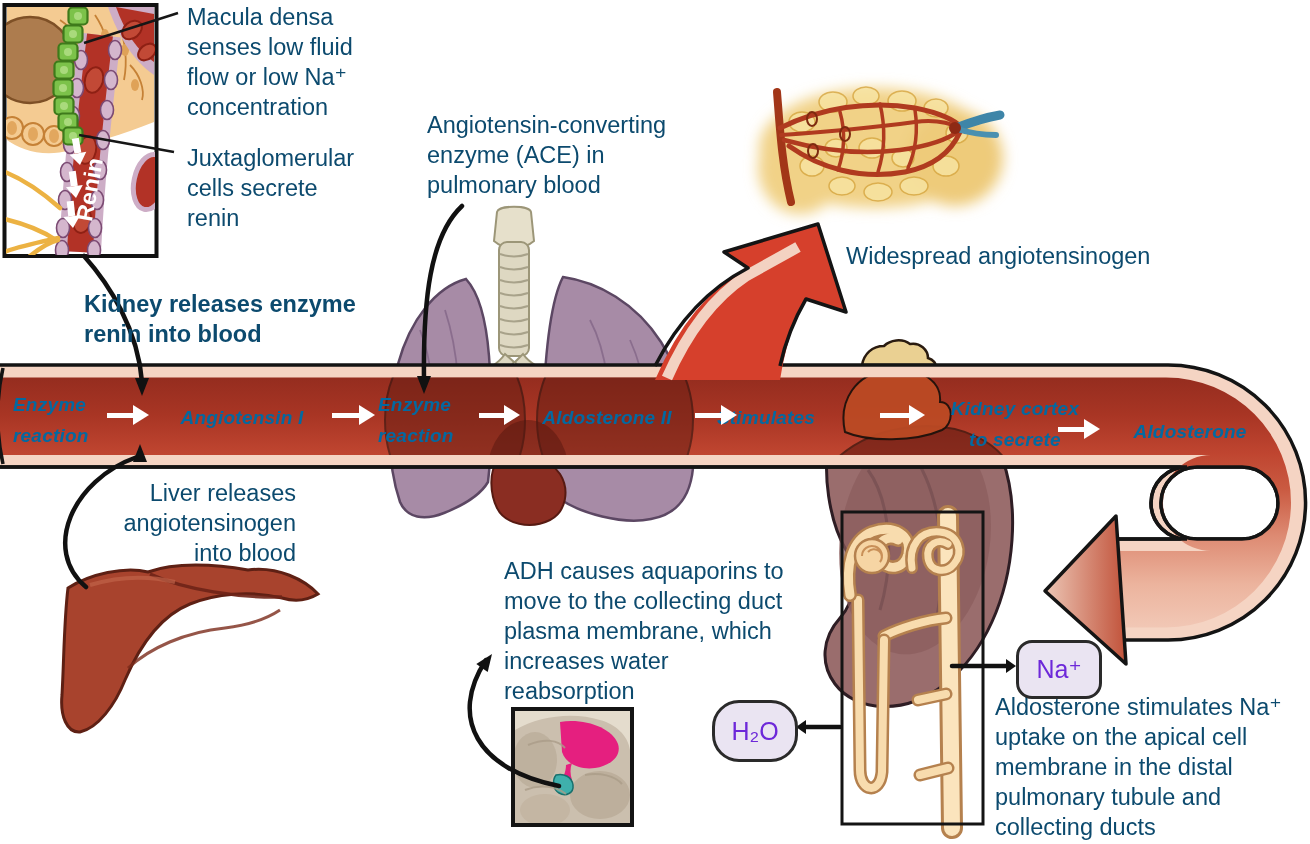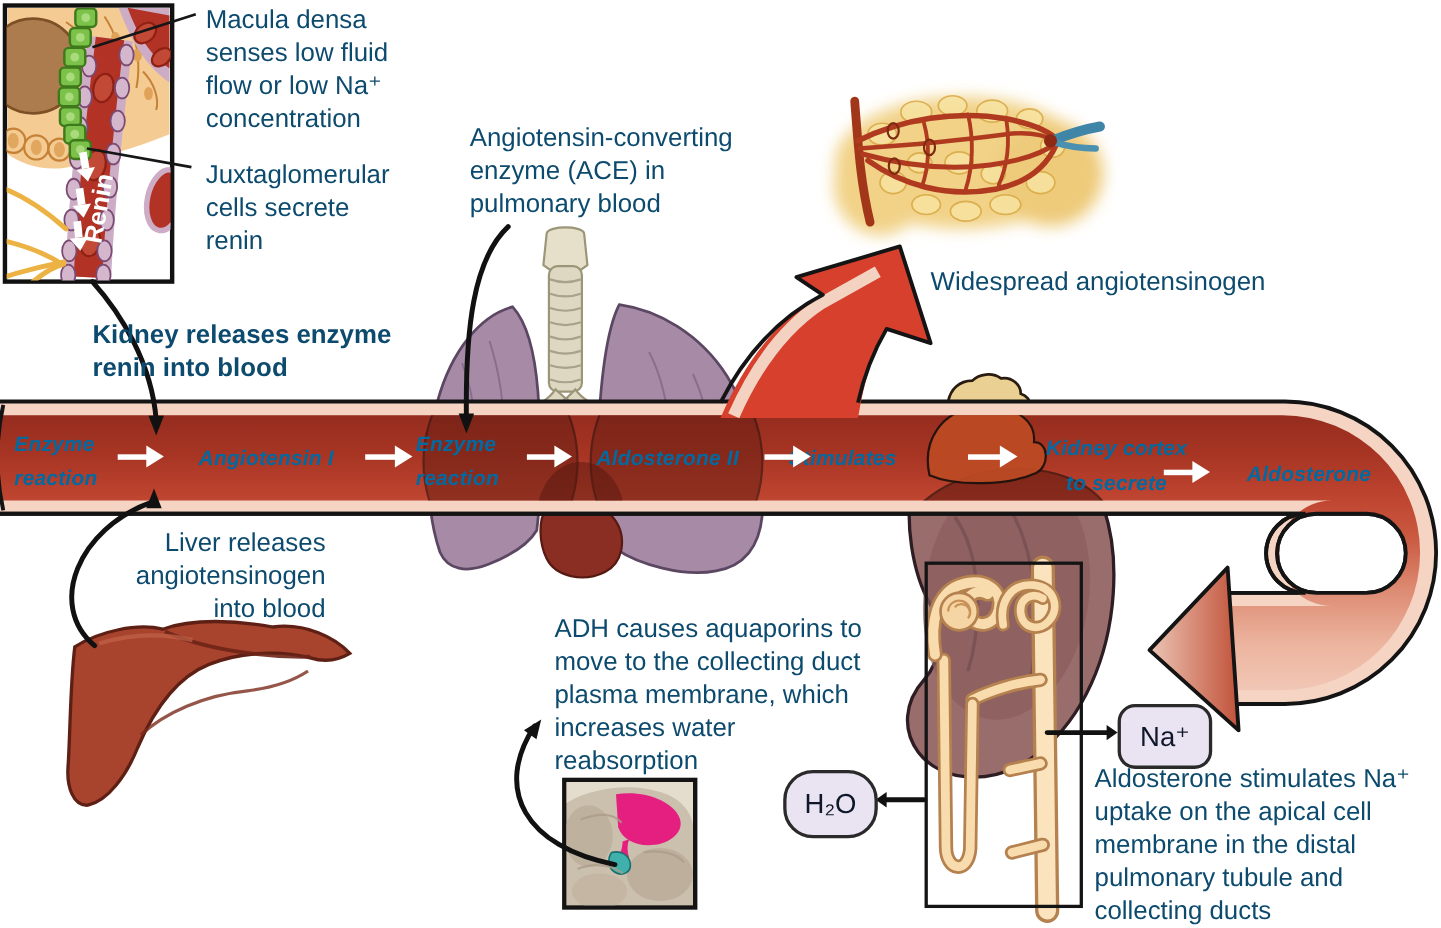--- a/index.html
+++ b/index.html
@@ -9,21 +9,21 @@
   .note{position:absolute;white-space:pre-line;font-size:23.5px;line-height:30px;color:#0c4a6e;}
   .cascade-label{position:absolute;white-space:pre-line;font-weight:bold;color:#0369a1;
                  font-size:19px;line-height:31px;letter-spacing:.2px;font-style:italic;}
   .center{text-align:center;}
   .warrow{position:absolute;height:0;}
   .warrow .bar{position:absolute;left:0;top:-2.5px;height:5px;background:#fff;}
   .warrow .head{position:absolute;top:-10px;width:0;height:0;
                 border-left:16px solid #fff;border-top:10px solid transparent;border-bottom:10px solid transparent;}
   .badge{position:absolute;display:flex;align-items:center;justify-content:center;
          background:#eae4f2;border:3px solid #2a2a2a;border-radius:16px;
-         font-size:25px;color:#0f172a;}
+         font-size:25px;color:#6d28d9;}
   #renin-label{position:absolute;left:36px;top:176px;width:108px;text-align:center;
                font-size:23px;font-weight:bold;color:#fff;transform:rotate(-80deg);}
 </style>
 </head>
 <body>
 
 <svg id="art" viewBox="0 0 1310 844" xmlns="http://www.w3.org/2000/svg">
   <defs>
     <linearGradient id="lumenGrad" gradientUnits="userSpaceOnUse" x1="0" y1="365" x2="0" y2="640">
       <stop offset="0" stop-color="#8f2a1d"></stop>

